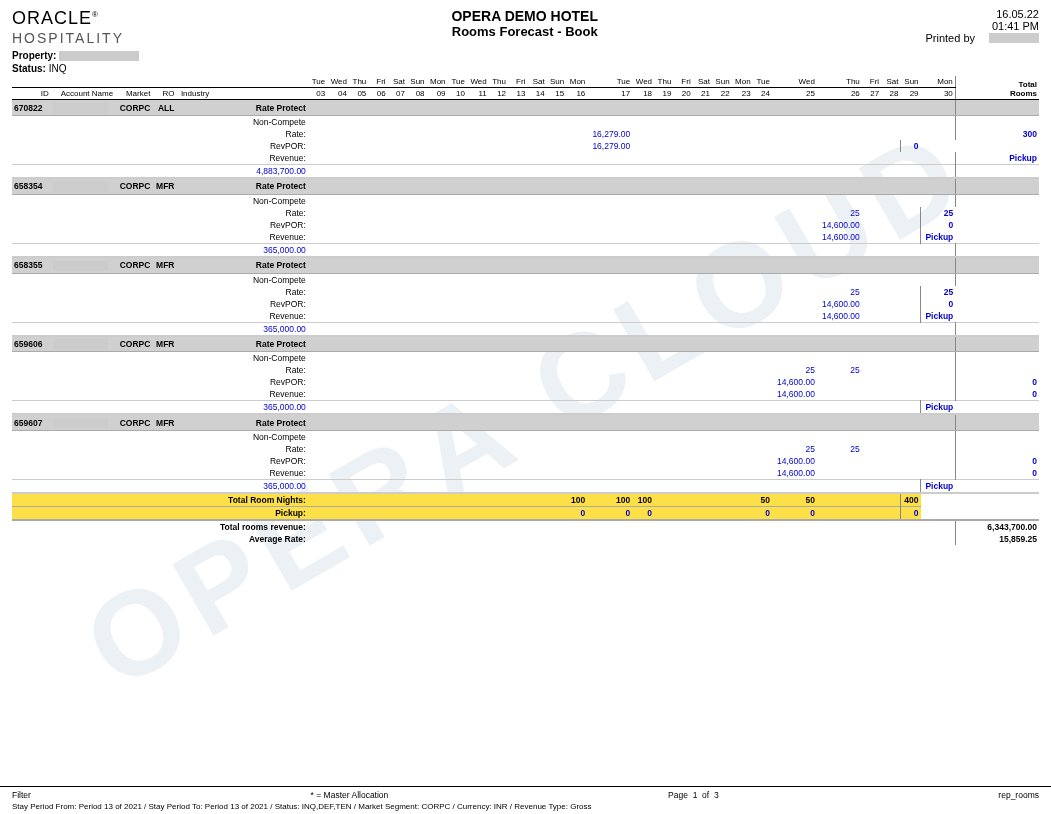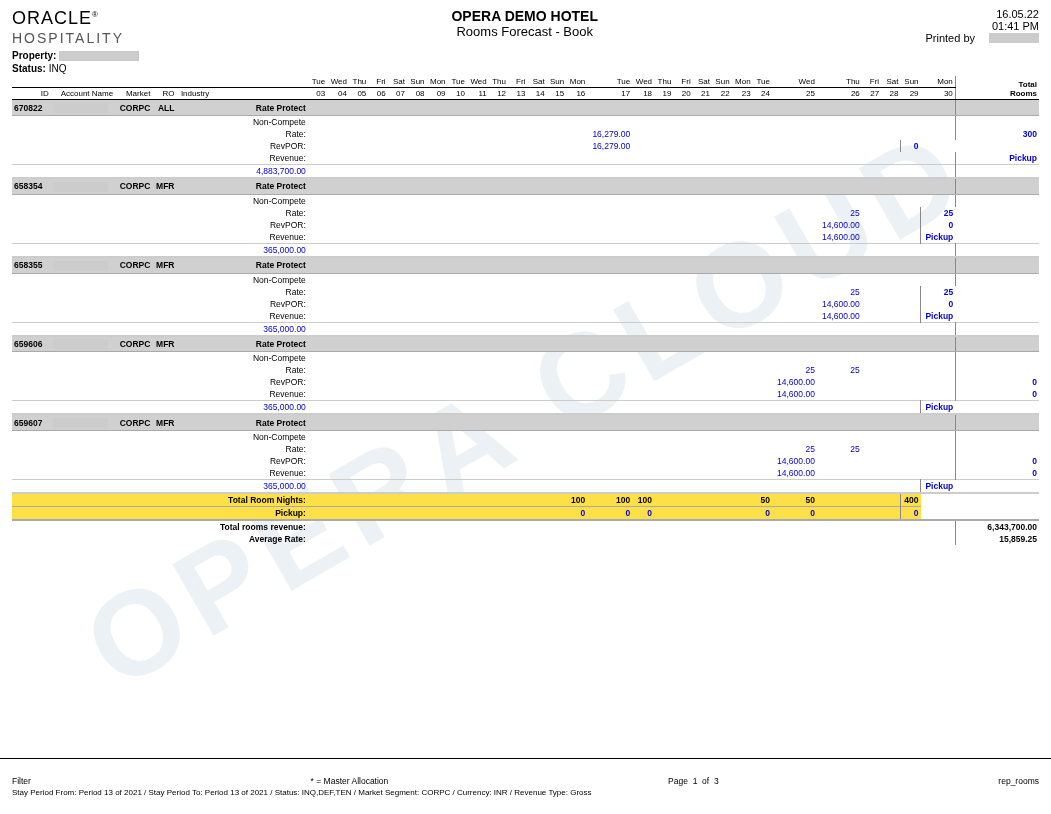--- a/index.html
+++ b/index.html
@@ -69,21 +69,21 @@
     }
 
     .hotel-name {
       font-size: 14px;
       font-weight: bold;
       display: block;
     }
 
     .report-name {
       font-size: 13px;
-      font-weight: normal;
+      font-weight: bold;
       display: block;
     }
 
     .header-right {
       text-align: right;
       font-size: 11px;
     }
 
     .printed-by-row {
       display: flex;
@@ -161,21 +161,21 @@
       text-align: right;
     }
 
     
     .footer {
       position: absolute;
       bottom: 0;
       left: 0;
       right: 0;
       border-top: 1px solid #000;
-      padding: 17px 12px;
+      padding: 3px 12px;
       font-size: 8.5px;
     }
 
     .footer-top {
       display: flex;
       justify-content: space-between;
     }
 
     .footer-bottom {
       margin-top: 2px;

